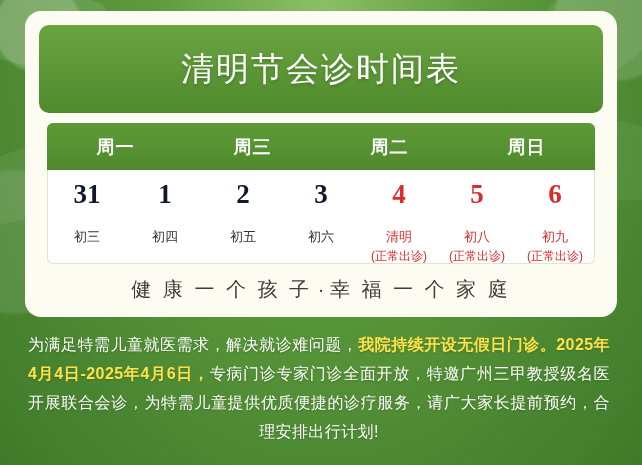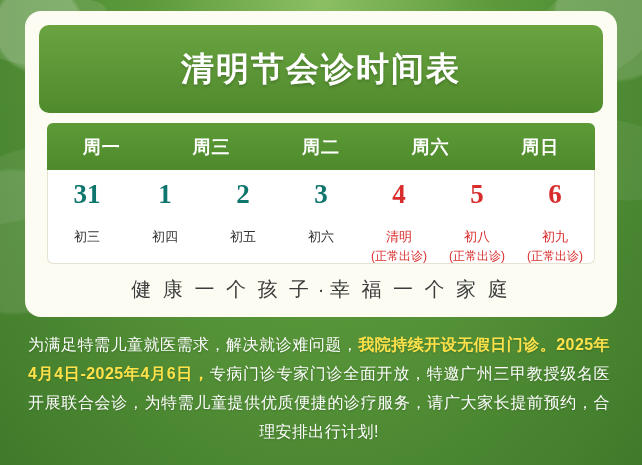--- a/index.html
+++ b/index.html
@@ -52,21 +52,21 @@
     height: 88px;
     border-radius: 10px;
     background: linear-gradient(180deg, #6aa441 0%, #4f8a2c 100%);
     display: flex;
     align-items: center;
     justify-content: center;
   }
   .title-text {
     color: #ffffff;
     font-size: 33px;
-    font-weight: bold;
+    font-weight: normal;
     letter-spacing: 2px;
     text-shadow: 0 2px 3px rgba(0,0,0,0.18);
   }
   .week-head {
     margin: 10px 22px 0 22px;
     height: 47px;
     background: linear-gradient(180deg, #5d9a37 0%, #4e8a2b 100%);
     border-radius: 6px 6px 0 0;
     display: flex;
     align-items: center;
@@ -95,21 +95,21 @@
     flex-direction: column;
     align-items: center;
     justify-content: flex-start;
     padding-top: 10px;
     box-sizing: border-box;
   }
   .day .num {
     font-size: 27px;
     font-weight: bold;
     line-height: 1.05;
-    color: #0f766e;
+    color: #0f172a;
     font-family: "Liberation Serif", serif;
   }
   .day .lunar {
     font-size: 13px;
     color: #333333;
     margin-top: 20px;
   }
   .day .note {
     font-size: 12px;
     margin-top: 2px;
@@ -160,21 +160,20 @@
 
   <div class="card">
     <div class="title-band">
       <div class="title-text">清明节会诊时间表</div>
     </div>
 
     <div class="week-head">
       <div class="cell">周一</div>
       <div class="cell">周三</div>
       <div class="cell">周二</div>
-      <div class="cell">周六</div>
       <div class="cell">周日</div>
     </div>
 
     <div class="days">
       <div class="day">
         <div class="num">31</div>
         <div class="lunar">初三</div>
         <div class="note"></div>
       </div>
       <div class="day">

